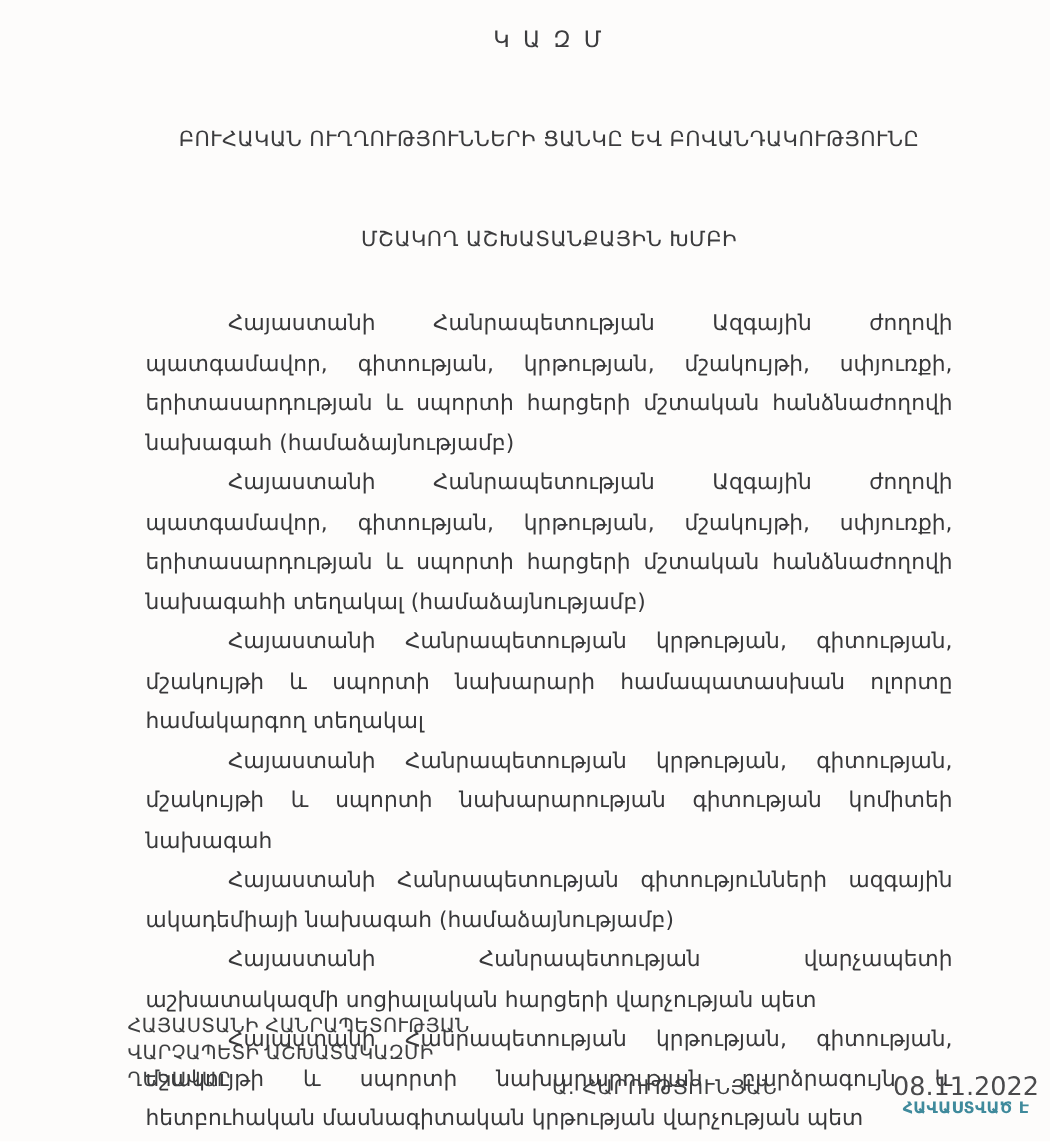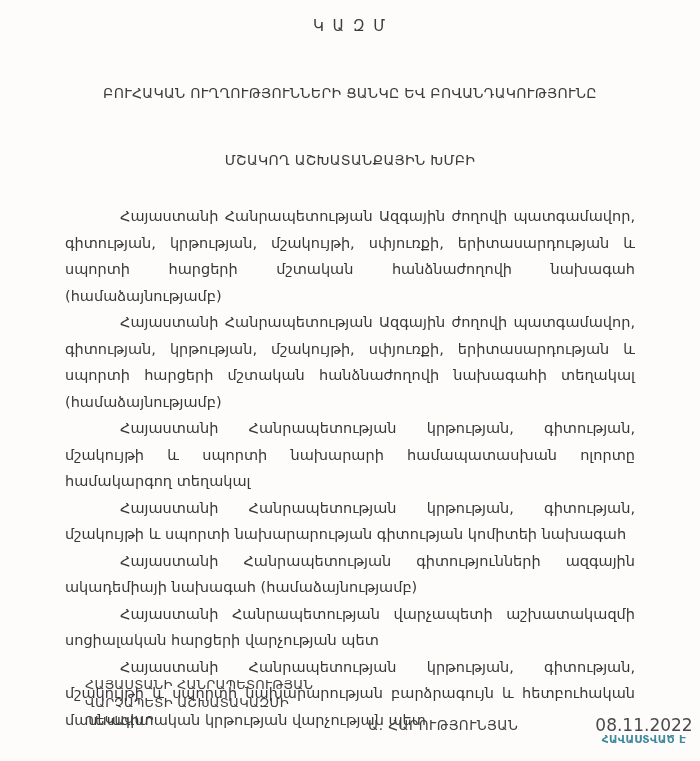--- a/index.html
+++ b/index.html
@@ -10,20 +10,21 @@
   .page {
     position: relative;
     width: 700px;
     height: 761px;
     margin: 0 auto;
     background: #fdfcfb;
     overflow: hidden;
     font-family: "DejaVu Sans", "Liberation Sans", sans-serif;
     color: #38383a;
     box-sizing: border-box;
+    padding-left: 32px;
   }
   .doc-title {
     padding-top: 15px;
     text-align: center;
     color: #3c3c3e;
   }
   .doc-title .t1 {
     font-size: 15px;
     line-height: 22px;
     letter-spacing: 2px;

